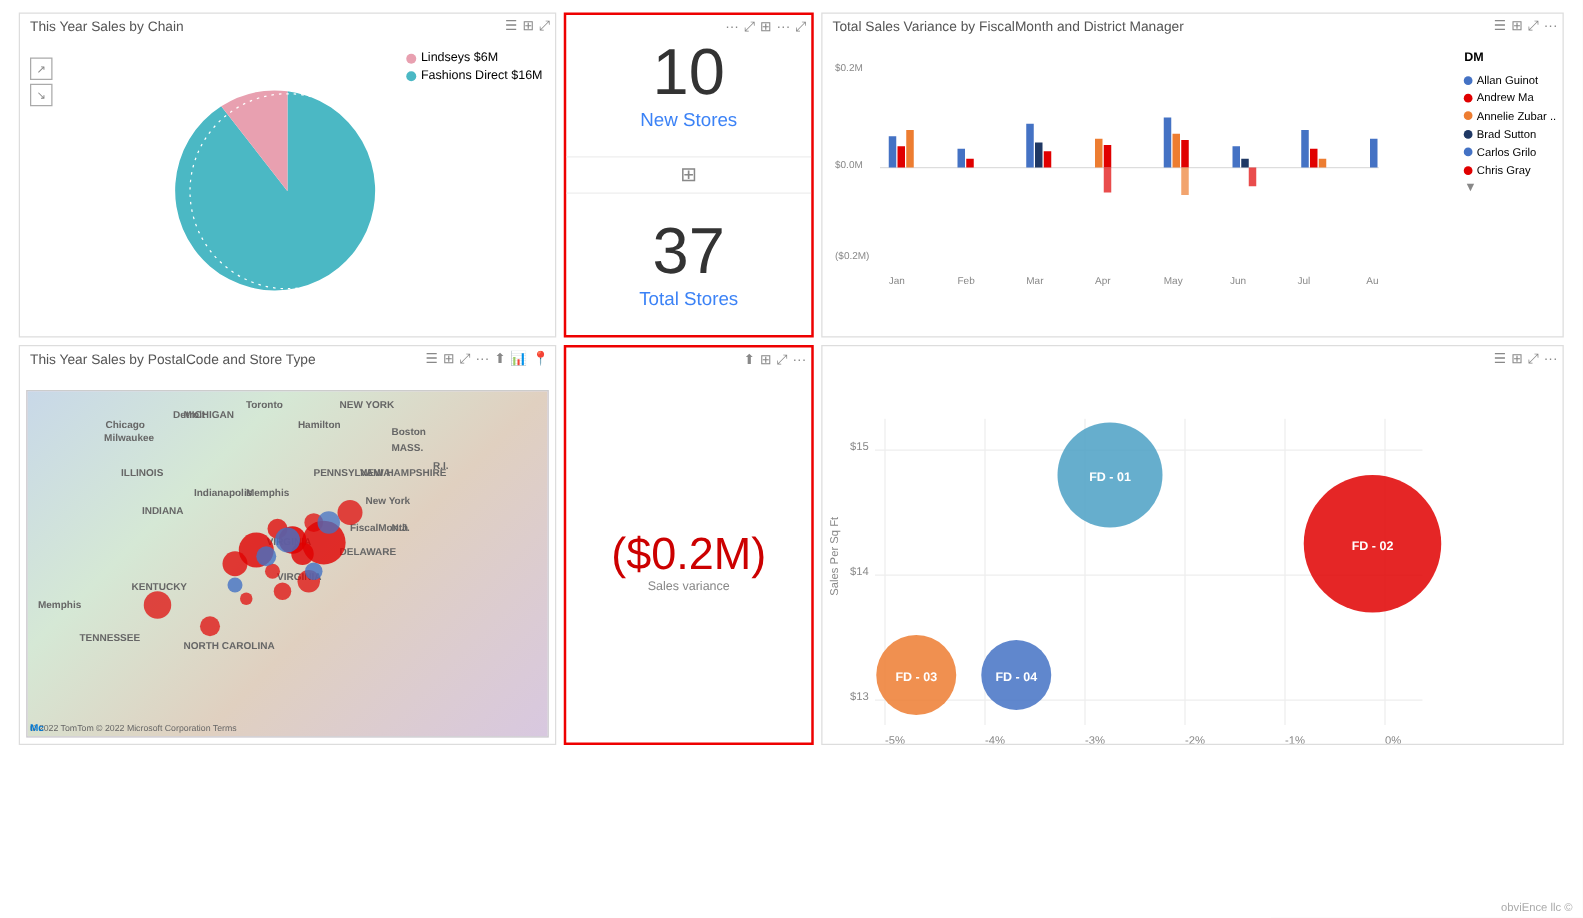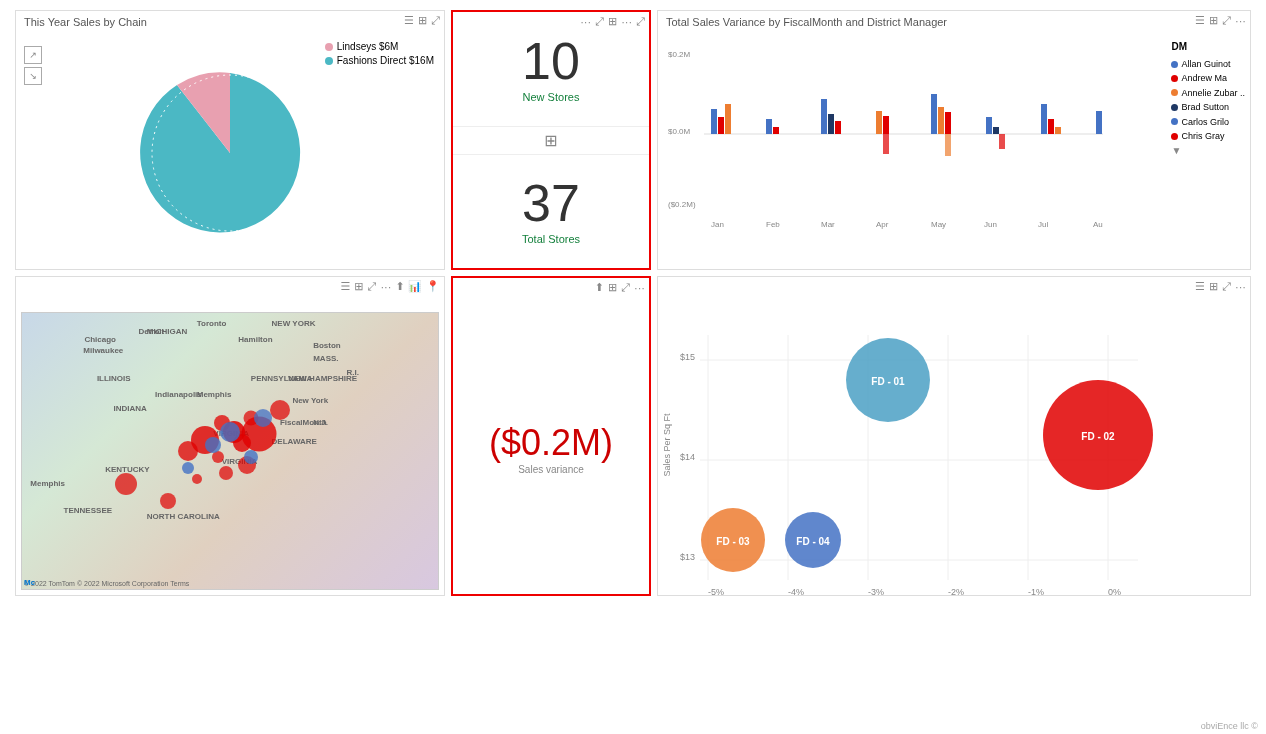--- a/index.html
+++ b/index.html
@@ -110,22 +110,22 @@
       position: relative;
     }
     .kpi-card:last-child { border-bottom: none; }
     .kpi-value {
       font-size: 52px;
       font-weight: 200;
       color: #333;
       line-height: 1;
     }
     .kpi-label {
-      font-size: 11px;
-      color: #15803d;
+      font-size: 15px;
+      color: #3b82f6;
       margin-top: 4px;
     }
     
     .panel-bar {
       grid-column: 3; grid-row: 1;
     }
     
     .panel-map {
       grid-column: 1; grid-row: 2;
     }
@@ -374,20 +374,21 @@
         <text x="155" y="188" class="axis-label-x">Mar</text>
         <text x="210" y="188" class="axis-label-x">Apr</text>
         <text x="265" y="188" class="axis-label-x">May</text>
         <text x="318" y="188" class="axis-label-x">Jun</text>
         <text x="372" y="188" class="axis-label-x">Jul</text>
         <text x="427" y="188" class="axis-label-x">Aug</text>
       </svg>
     </div>
 
     <div class="panel panel-map">
+      <span class="panel-title">This Year Sales by PostalCode and Store Type</span>
       <div class="panel-toolbar">
         <span class="toolbar-icon">☰</span>
         <span class="toolbar-icon">⊞</span>
         <span class="toolbar-icon">⤢</span>
         <span class="toolbar-icon">···</span>
         <span class="toolbar-icon">⬆</span>
         <span class="toolbar-icon">📊</span>
         <span class="toolbar-icon">📍</span>
       </div>
       <div class="map-legend">

